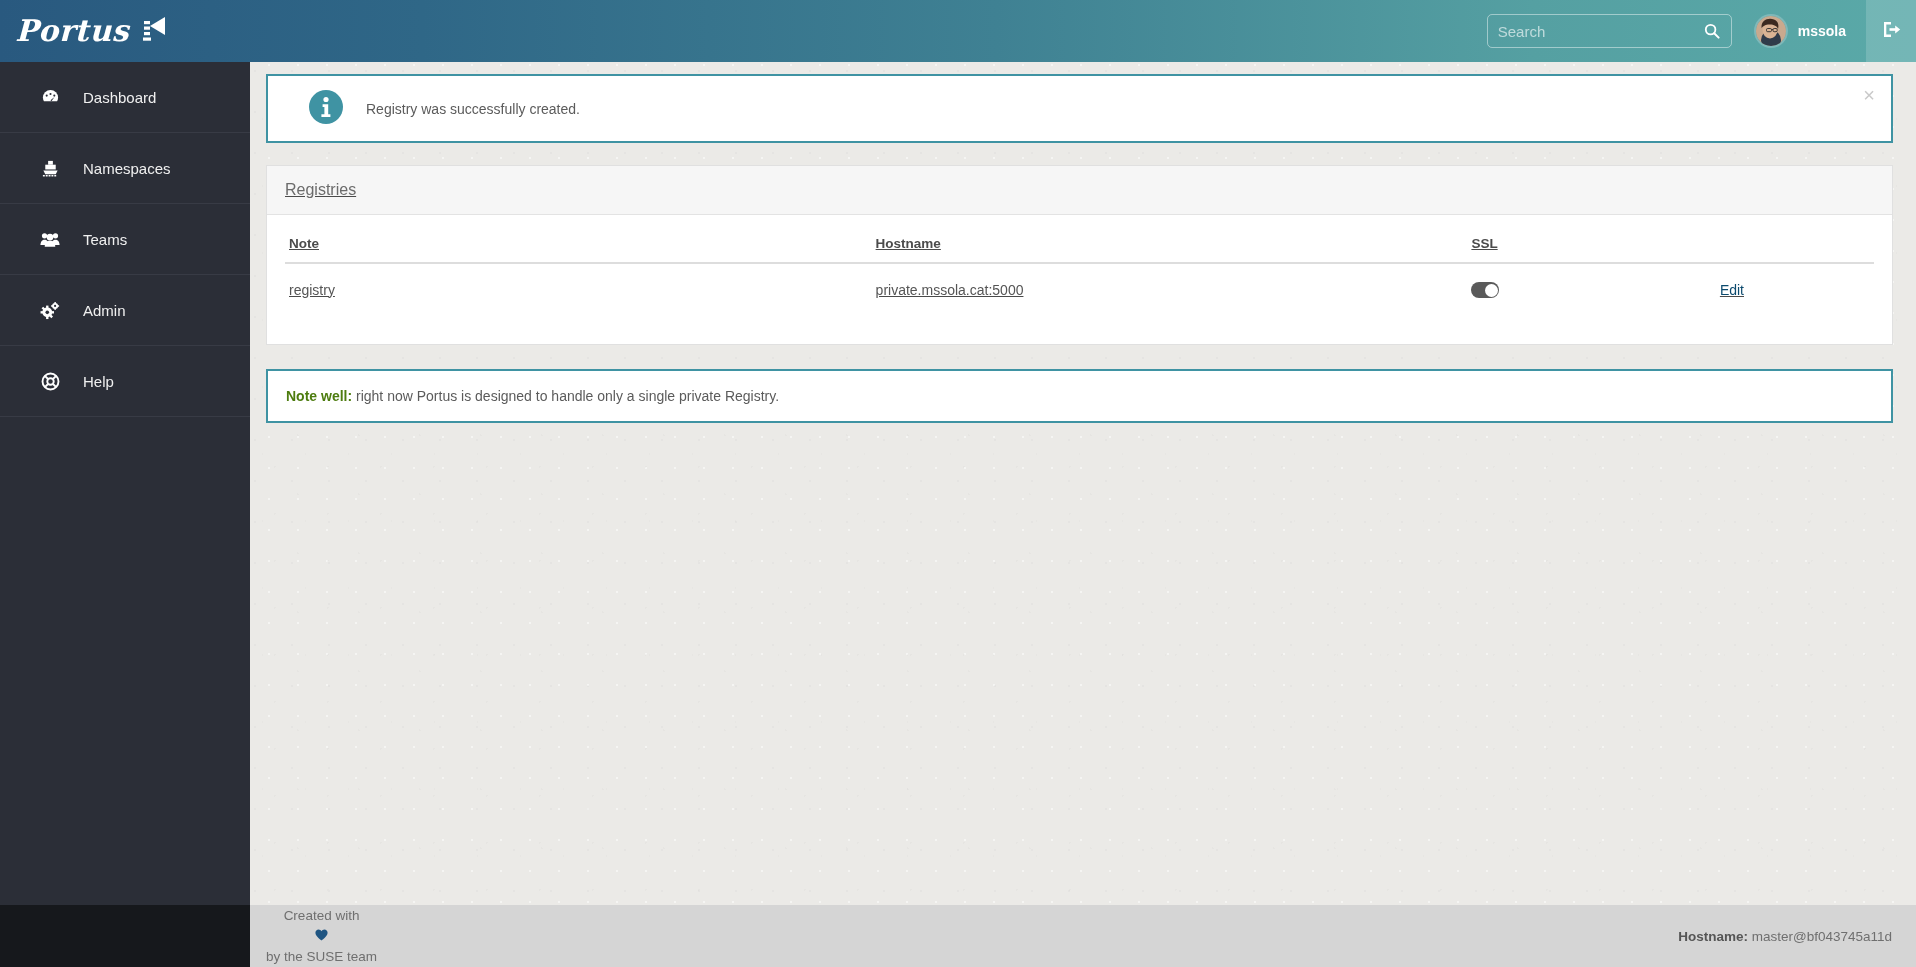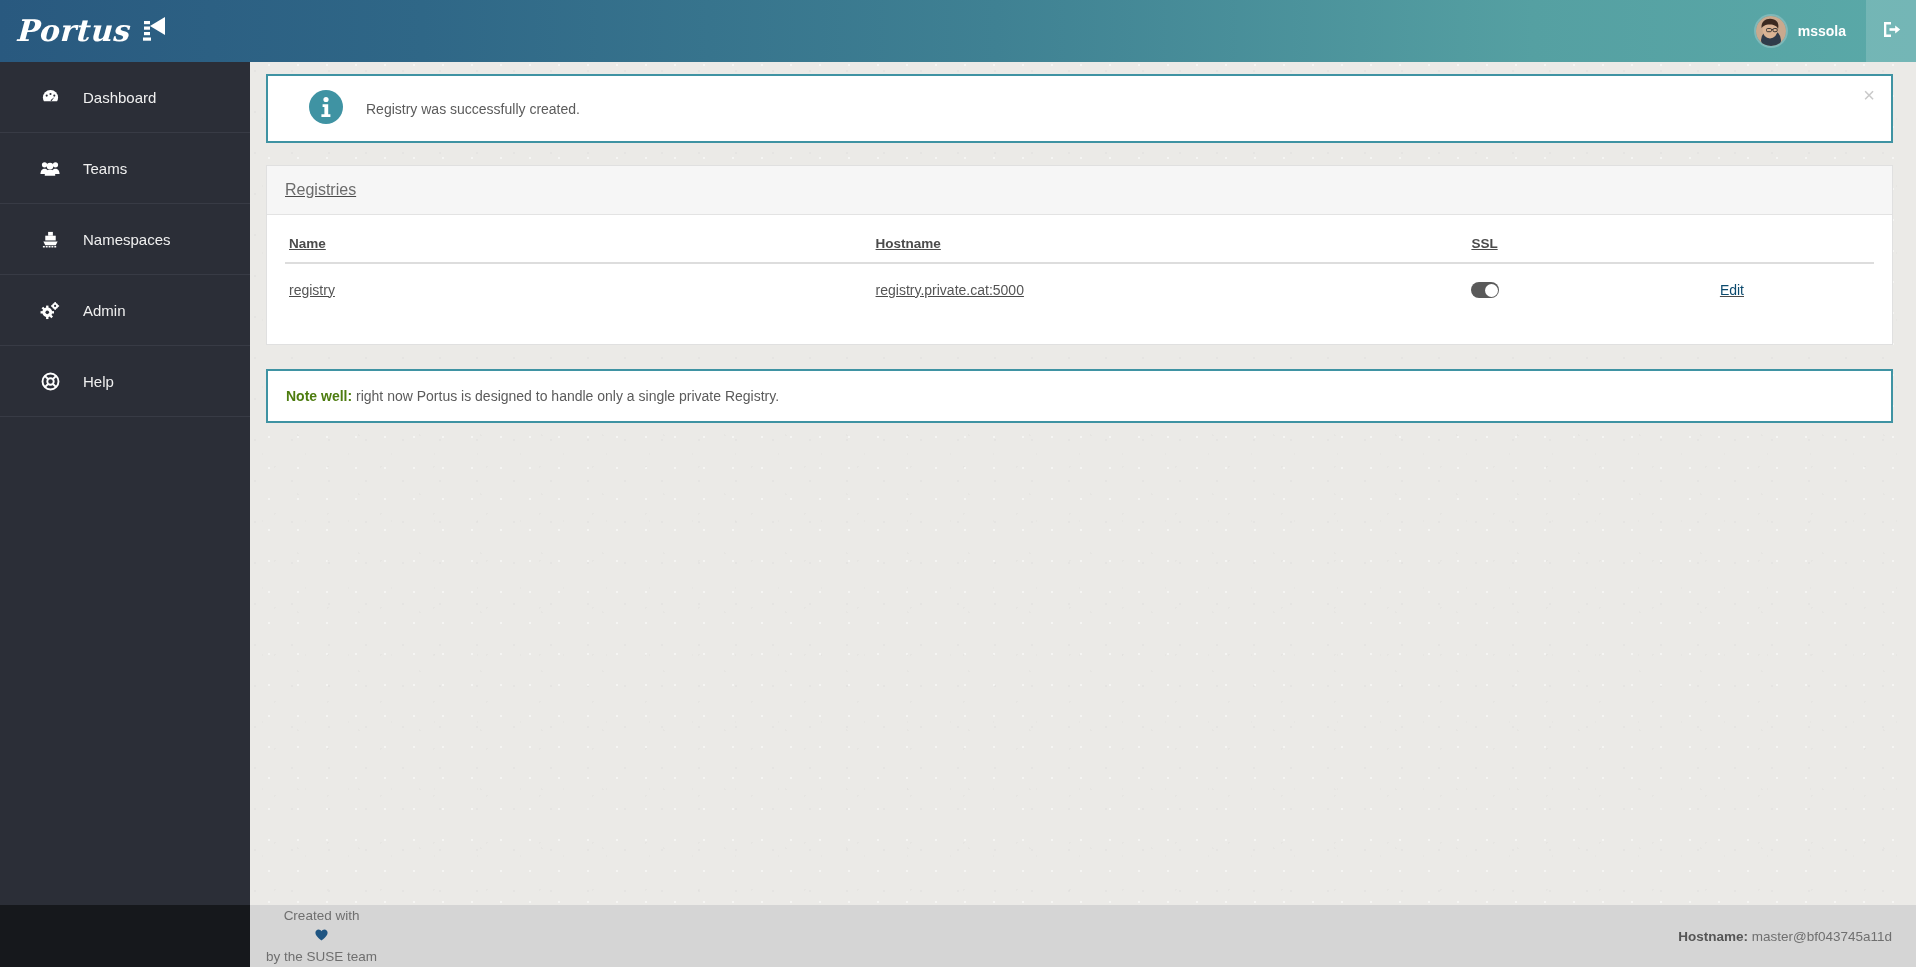--- a/index.html
+++ b/index.html
@@ -317,20 +317,29 @@
         <rect x="4" y="6" width="6" height="3.2" fill="#ffffff"></rect>
         <rect x="4" y="11.5" width="6" height="3.2" fill="#ffffff"></rect>
         <rect x="4" y="17" width="6" height="3.2" fill="#ffffff"></rect>
         <rect x="3" y="22.5" width="8" height="3.2" fill="#ffffff"></rect>
       </svg>
     </span>
   </a>
 
   <div class="header-right">
 
+    <div class="search-box">
+      <input type="text" placeholder="Search" style="">
+      <span class="search-icon">
+        <svg width="16" height="16" viewBox="0 0 16 16">
+          <circle cx="6.6" cy="6.6" r="4.8" fill="none" stroke="#ffffff" stroke-width="1.8"></circle>
+          <line x1="10.2" y1="10.2" x2="14.6" y2="14.6" stroke="#ffffff" stroke-width="2" stroke-linecap="round"></line>
+        </svg>
+      </span>
+    </div>
 
     <div class="avatar">
       <svg width="30" height="30" viewBox="0 0 30 30">
         <rect width="30" height="30" fill="#c9a98e"></rect>
         <circle cx="15" cy="24" r="10" fill="#2f3b4a"></circle>
         <ellipse cx="14" cy="14" rx="7.5" ry="8.5" fill="#d9b394"></ellipse>
         <path d="M5.5 12 C5 4 12 1.5 18 3.5 C22.5 5 23 10 22 13 C21 9.5 17 8 12 8.5 C8.5 9 6.5 10.5 5.5 12Z" fill="#3c2a20"></path>
         <rect x="10.5" y="12.5" width="5" height="3.2" rx="1.2" fill="none" stroke="#2c2c2c" stroke-width="0.9"></rect>
         <rect x="17" y="12.5" width="4.2" height="3.2" rx="1.2" fill="none" stroke="#2c2c2c" stroke-width="0.9"></rect>
         <line x1="15.5" y1="13.6" x2="17" y2="13.6" stroke="#2c2c2c" stroke-width="0.9"></line>
@@ -358,50 +367,50 @@
     <span class="nav-icon">
       <svg width="19" height="19" viewBox="0 0 20 20">
         <path d="M10 2 A8 8 0 0 0 2 10 A8 8 0 0 0 3.1 14 H16.9 A8 8 0 0 0 18 10 A8 8 0 0 0 10 2 Z" fill="#ffffff"></path>
         <circle cx="6" cy="8" r="1.1" fill="#2b2e37"></circle>
         <circle cx="10" cy="6.3" r="1.1" fill="#2b2e37"></circle>
         <circle cx="14" cy="8" r="1.1" fill="#2b2e37"></circle>
         <path d="M10 13 L14.2 9.6 L11 13.9 Z" fill="#2b2e37"></path>
       </svg>
     </span>
     <span class="nav-label">Dashboard</span>
-  </a>
-
-  <a class="nav-item" href="#">
-    <span class="nav-icon">
-      <svg width="20" height="19" viewBox="0 0 22 20">
-        <circle cx="5" cy="6" r="2.9" fill="#ffffff"></circle>
-        <path d="M0.5 16 C0.5 12 2.6 10.2 5 10.2 C7.4 10.2 9.5 12 9.5 16 Z" fill="#ffffff"></path>
-        <circle cx="17" cy="6" r="2.9" fill="#ffffff"></circle>
-        <path d="M12.5 16 C12.5 12 14.6 10.2 17 10.2 C19.4 10.2 21.5 12 21.5 16 Z" fill="#ffffff"></path>
-        <circle cx="11" cy="7.4" r="3.6" fill="#ffffff"></circle>
-        <path d="M5.2 18 C5.2 13.4 7.8 11.4 11 11.4 C14.2 11.4 16.8 13.4 16.8 18 Z" fill="#ffffff"></path>
-      </svg>
-    </span>
-    <span class="nav-label">Teams</span>
   </a>
 
   <a class="nav-item" href="#">
     <span class="nav-icon">
       <svg width="19" height="19" viewBox="0 0 20 20">
         <rect x="7.5" y="2" width="5" height="4" fill="#ffffff"></rect>
         <rect x="4.5" y="6" width="11" height="5" fill="#ffffff"></rect>
         <path d="M2.5 12 H17.5 L15.5 16 H4.5 Z" fill="#ffffff"></path>
         <rect x="2" y="16.8" width="2" height="1.6" fill="#ffffff"></rect>
         <rect x="5" y="16.8" width="2" height="1.6" fill="#ffffff"></rect>
         <rect x="8" y="16.8" width="2" height="1.6" fill="#ffffff"></rect>
         <rect x="11" y="16.8" width="2" height="1.6" fill="#ffffff"></rect>
         <rect x="14" y="16.8" width="2" height="1.6" fill="#ffffff"></rect>
       </svg>
     </span>
     <span class="nav-label">Namespaces</span>
+  </a>
+
+  <a class="nav-item" href="#">
+    <span class="nav-icon">
+      <svg width="20" height="19" viewBox="0 0 22 20">
+        <circle cx="5" cy="6" r="2.9" fill="#ffffff"></circle>
+        <path d="M0.5 16 C0.5 12 2.6 10.2 5 10.2 C7.4 10.2 9.5 12 9.5 16 Z" fill="#ffffff"></path>
+        <circle cx="17" cy="6" r="2.9" fill="#ffffff"></circle>
+        <path d="M12.5 16 C12.5 12 14.6 10.2 17 10.2 C19.4 10.2 21.5 12 21.5 16 Z" fill="#ffffff"></path>
+        <circle cx="11" cy="7.4" r="3.6" fill="#ffffff"></circle>
+        <path d="M5.2 18 C5.2 13.4 7.8 11.4 11 11.4 C14.2 11.4 16.8 13.4 16.8 18 Z" fill="#ffffff"></path>
+      </svg>
+    </span>
+    <span class="nav-label">Teams</span>
   </a>
 
   <a class="nav-item" href="#">
     <span class="nav-icon">
       <svg width="20" height="19" viewBox="0 0 22 20">
         <g fill="#ffffff">
           <circle cx="8" cy="12" r="5.4"></circle>
           <rect x="6.7" y="4.6" width="2.6" height="3.2"></rect>
           <rect x="6.7" y="16.2" width="2.6" height="3.2"></rect>
           <rect x="0.6" y="10.7" width="3.2" height="2.6"></rect>
@@ -453,30 +462,30 @@
     <span class="alert-text">Registry was successfully created.</span>
     <button class="alert-close">×</button>
   </div>
 
   <div class="panel">
     <div class="panel-heading">Registries</div>
     <div class="panel-body">
       <table class="registries">
         <thead>
           <tr>
-            <th class="col-name">Name</th>
+            <th class="col-name">Note</th>
             <th class="col-host">Hostname</th>
             <th class="col-ssl">SSL</th>
             <th class="col-act"></th>
           </tr>
         </thead>
         <tbody>
           <tr>
             <td class="col-name">registry</td>
-            <td class="col-host">registry.private.cat:5000</td>
+            <td class="col-host">private.mssola.cat:5000</td>
             <td class="col-ssl">
               <span class="toggle">
                 <span class="knob"></span>
               </span>
             </td>
             <td class="col-act">
               <a class="edit-link" href="#">Edit</a>
             </td>
           </tr>
         </tbody>

